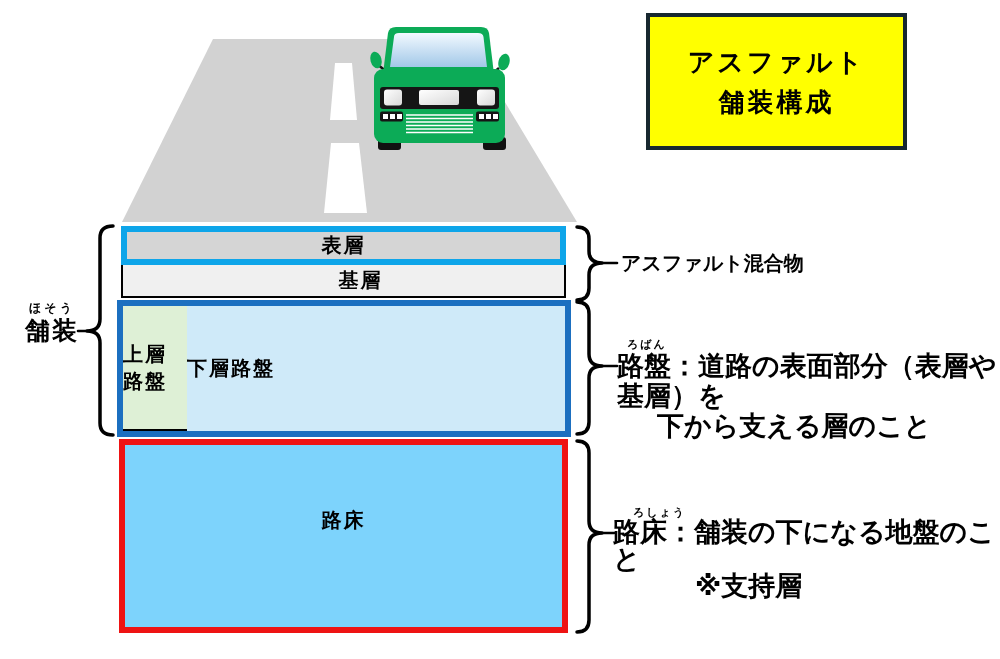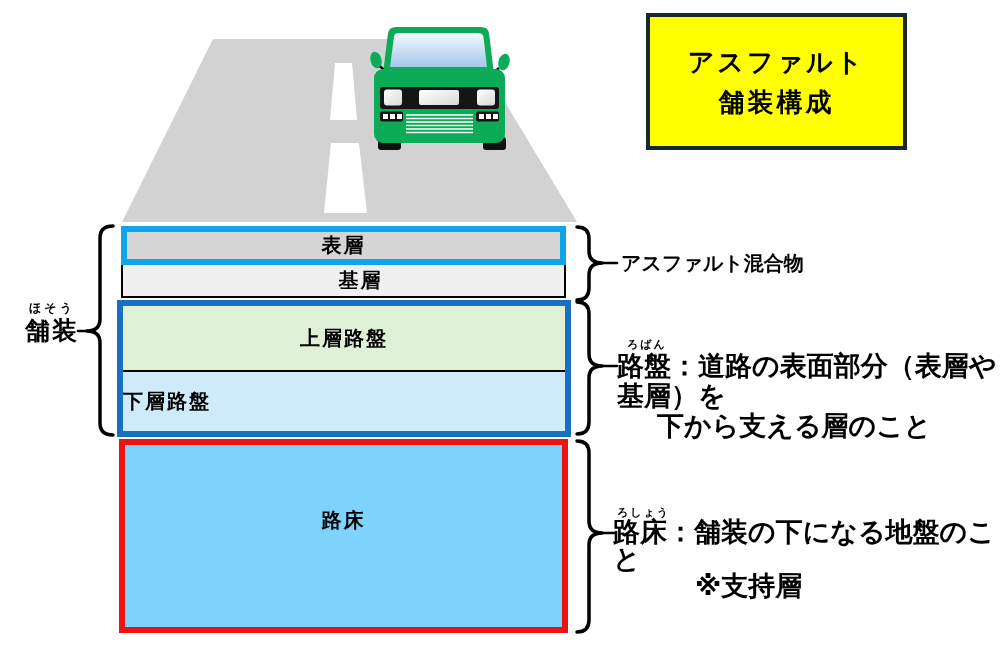--- a/index.html
+++ b/index.html
@@ -16,21 +16,21 @@
     display:flex;flex-direction:column;align-items:center;justify-content:center;
     font-size:26px;font-weight:bold;letter-spacing:3px;line-height:40px;text-align:center;
   }
 
   
   .layer{position:absolute;box-sizing:border-box;display:flex;align-items:center;justify-content:center;
          font-size:20px;font-weight:bold;letter-spacing:2px;}
   .layer-surface{left:121px;top:226px;width:445px;height:39px;background:#d5d5d5;border:6px solid #0ea5e9;}
   .layer-binder {left:121px;top:265px;width:445px;height:33px;background:#f0f0f0;border:2px solid #000;border-top:none;padding-left:34px;}
   .base-box{position:absolute;left:117px;top:300px;width:454px;height:137px;box-sizing:border-box;
-            border:6px solid #1b6fc0;display:flex;flex-direction:column;}
+            border:6px solid #1b6fc0;display:flex;flex-direction:row;}
   .layer-upper{position:relative;flex:0 0 64px;background:#def0d6;border-bottom:2px solid #000;
                display:flex;align-items:center;justify-content:center;font-size:20px;font-weight:bold;letter-spacing:2px;}
   .layer-lower{position:relative;flex:1;background:#cfeaf9;
                display:flex;align-items:center;font-size:20px;font-weight:bold;letter-spacing:2px;}
   .layer-subgrade{left:119px;top:439px;width:449px;height:194px;background:#7dd3fc;
                   border:6px solid #ee1313;padding-bottom:32px;}
 
   
   .pavement-label{position:absolute;left:20px;top:301px;width:64px;text-align:center;font-weight:bold;}
   .pavement-label .furigana{display:block;font-size:12px;line-height:14px;letter-spacing:3px;text-align:center;}
@@ -38,21 +38,21 @@
 
   
   .anno{position:absolute;font-weight:bold;}
   .anno .furigana{display:block;font-size:11px;line-height:13px;letter-spacing:2px;}
   .anno .line{display:block;font-size:27px;line-height:30px;}
   .anno-mixture{left:621px;top:250px;font-size:20px;line-height:26px;}
   .anno-roadbed{left:617px;top:338px;}
   .anno-roadbed .furigana{margin-left:10px;}
   .anno-roadbed .line2{padding-left:40px;}
   .anno-subgrade{left:613px;top:506px;}
-  .anno-subgrade .furigana{margin-left:4px;}
+  .anno-subgrade .furigana{margin-left:20px;}
   .anno-subgrade .line{line-height:27px;}
   .anno-subgrade .line2{padding-left:82px;}
 </style>
 </head>
 <body>
 
 <div class="stage">
 
   <svg class="art" viewBox="0 0 1000 659" aria-hidden="true">
     <defs>

